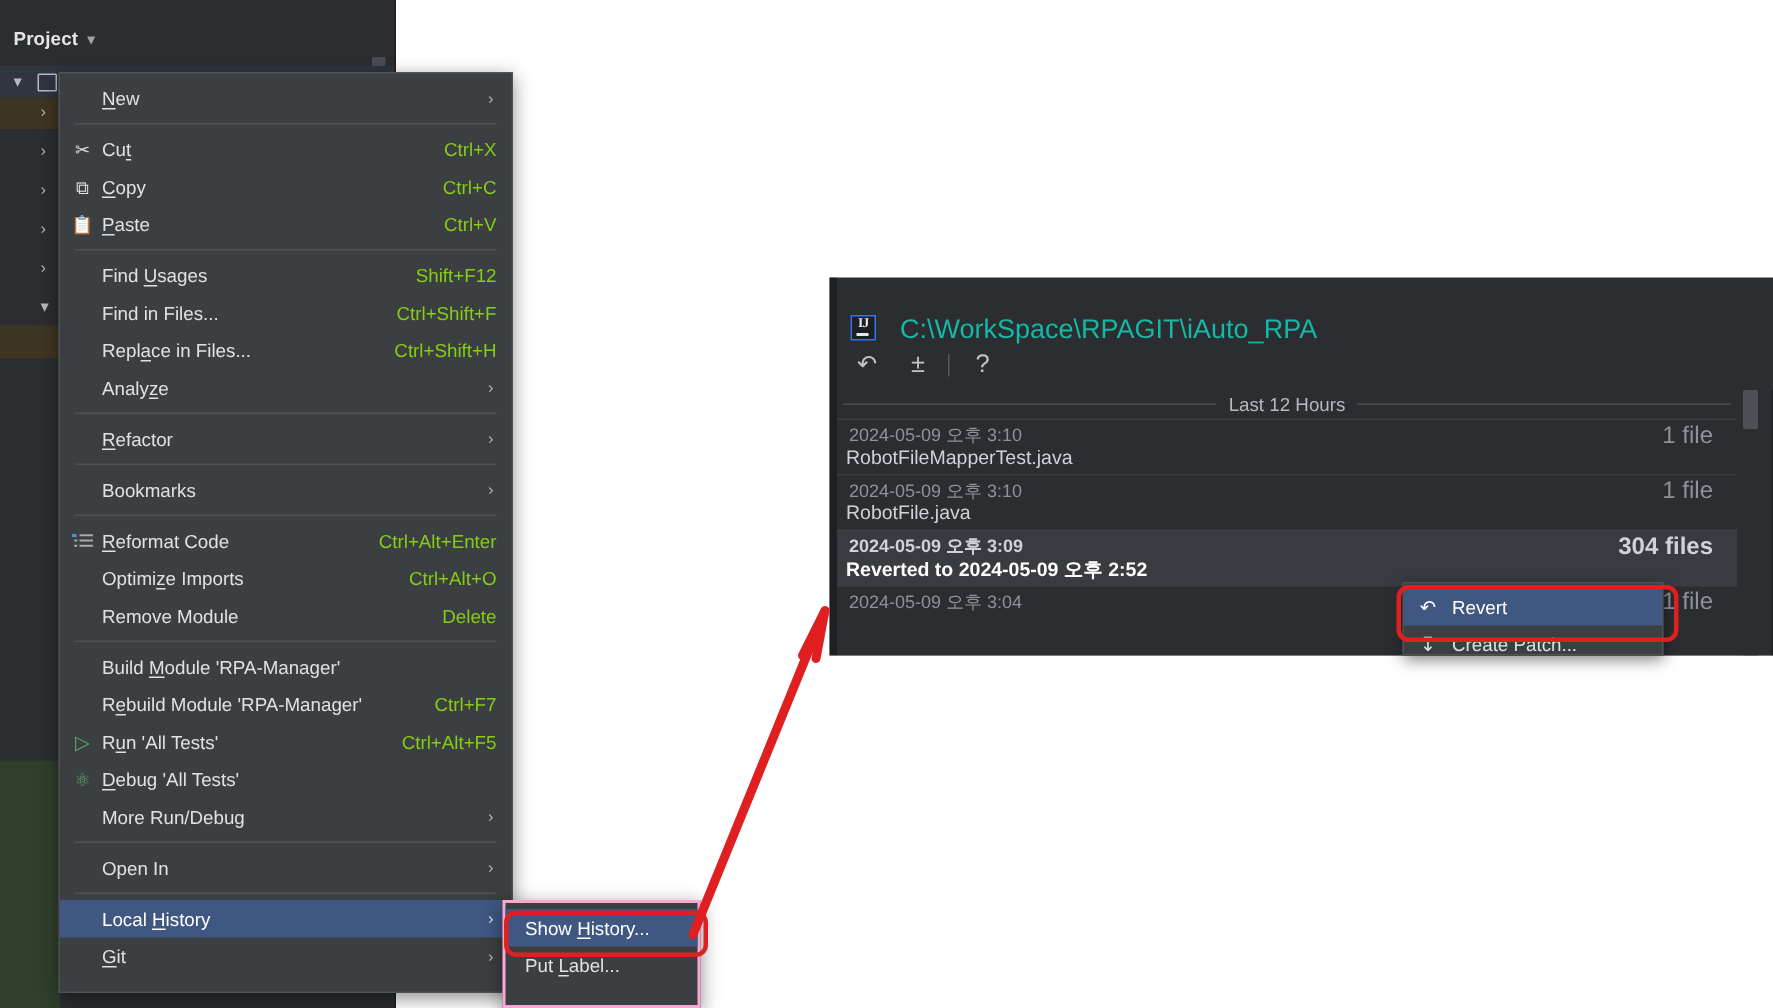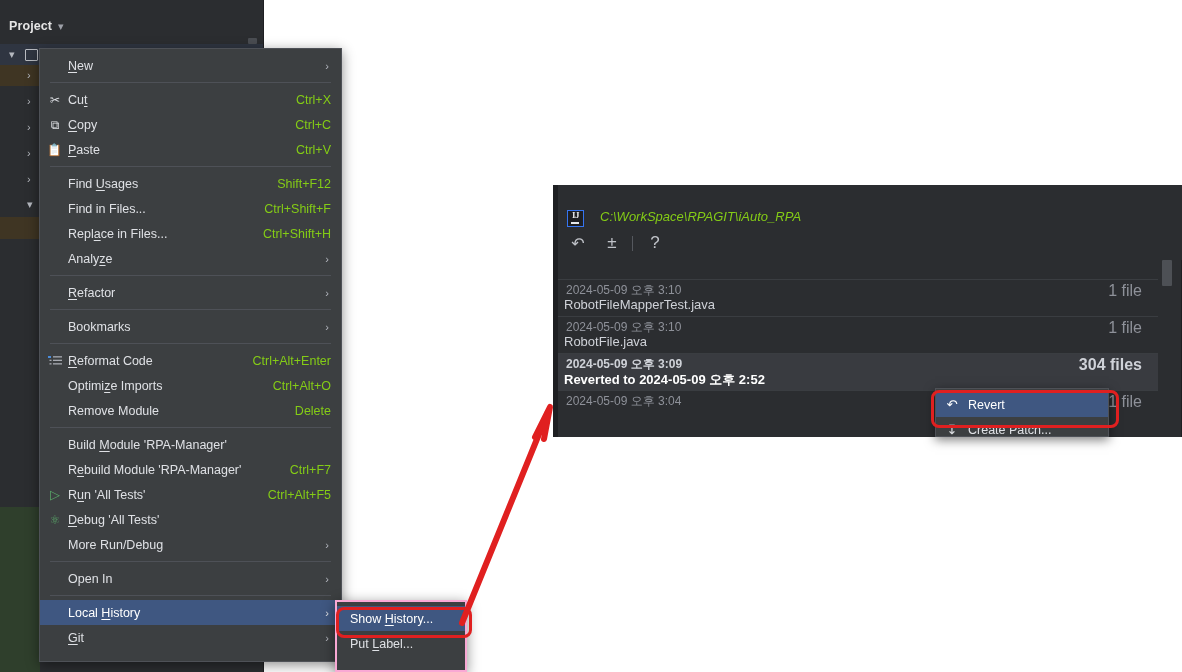--- a/index.html
+++ b/index.html
@@ -119,21 +119,21 @@
     text-align:center;font-size:9px;font-weight:bold;
     color:#e6e8eb;font-family:"Liberation Serif",serif;
     letter-spacing:-.5px;
   }
   #lh-app-icon i{
     position:absolute;left:3px;bottom:2.5px;width:8px;height:2px;
     background:#e6e8eb;display:block;
   }
   #lh-title-text{
     position:absolute;left:42px;top:12px;
-    font-size:13px;color:#84cc16;font-style:italic;
+    font-size:18px;color:#14b8a6;
   }
   #lh-toolbar{
     position:absolute;left:5px;top:42px;width:624px;height:32px;
   }
   .tb-btn{
     position:absolute;top:4px;width:24px;height:24px;
     display:flex;align-items:center;justify-content:center;
     color:#c0c3c9;font-size:16px;
   }
   #tb-sep{
@@ -390,20 +390,25 @@
   </div>
 
   <div id="lh-toolbar">
     <div class="tb-btn" style="left:8px;">↶</div>
     <div class="tb-btn" style="left:42px;font-size:17px;">±</div>
     <div id="tb-sep"></div>
     <div class="tb-btn" style="left:85px;font-size:17px;">?</div>
   </div>
 
   <div id="lh-list">
+    <div id="lh-group-row">
+      <span class="gl"></span>
+      <span id="lh-group-label">Last 12 Hours</span>
+      <span class="gr"></span>
+    </div>
 
     <div class="lh-item" style="top:19px;">
       <span class="lh-ts">2024-05-09 오후 3:10</span>
       <span class="lh-name">RobotFileMapperTest.java</span>
       <span class="lh-count">1 file</span>
     </div>
     <div class="lh-item" style="top:56px;">
       <span class="lh-ts">2024-05-09 오후 3:10</span>
       <span class="lh-name">RobotFile.java</span>
       <span class="lh-count">1 file</span>

